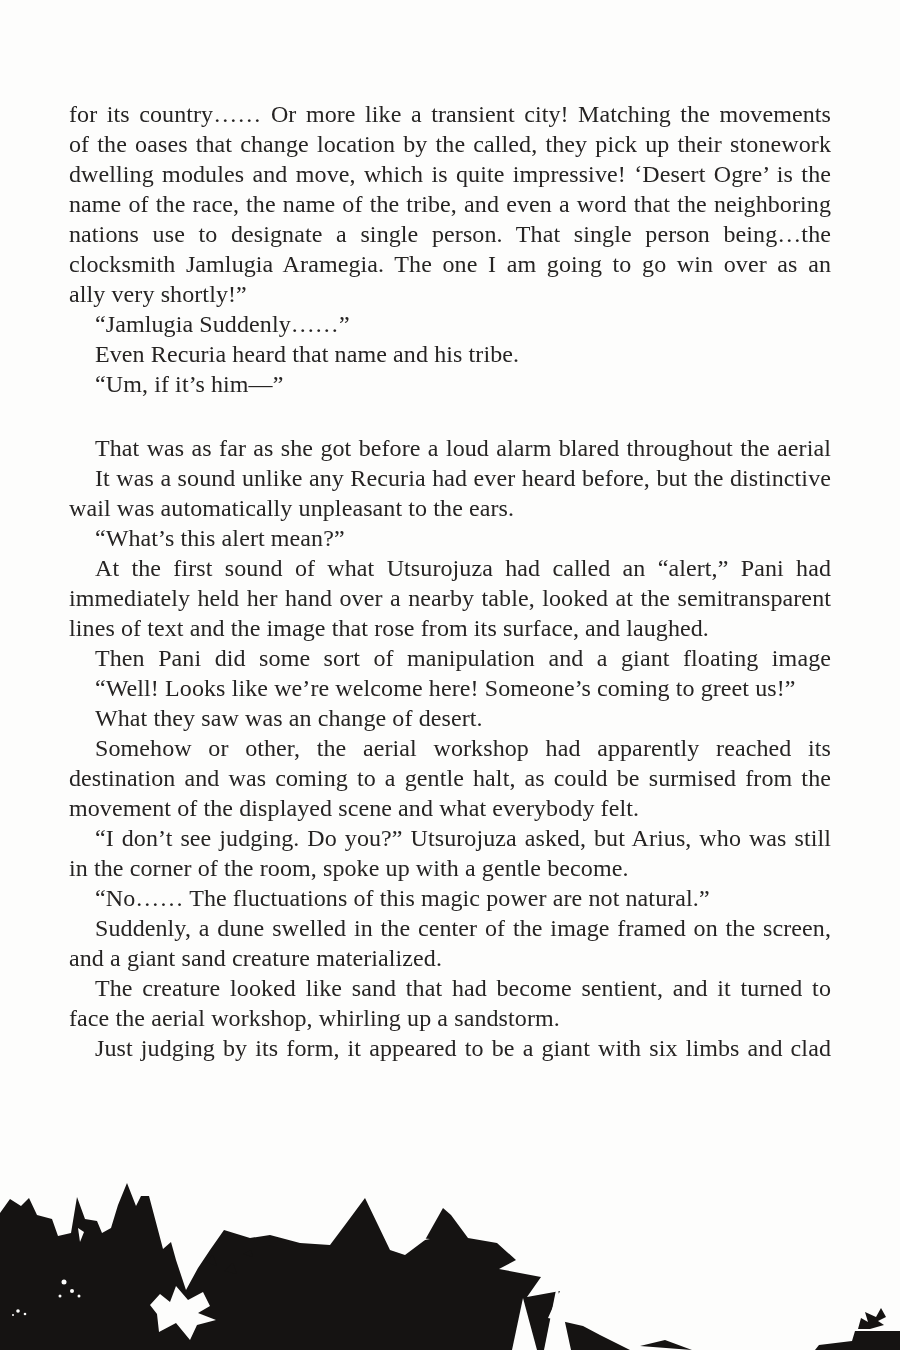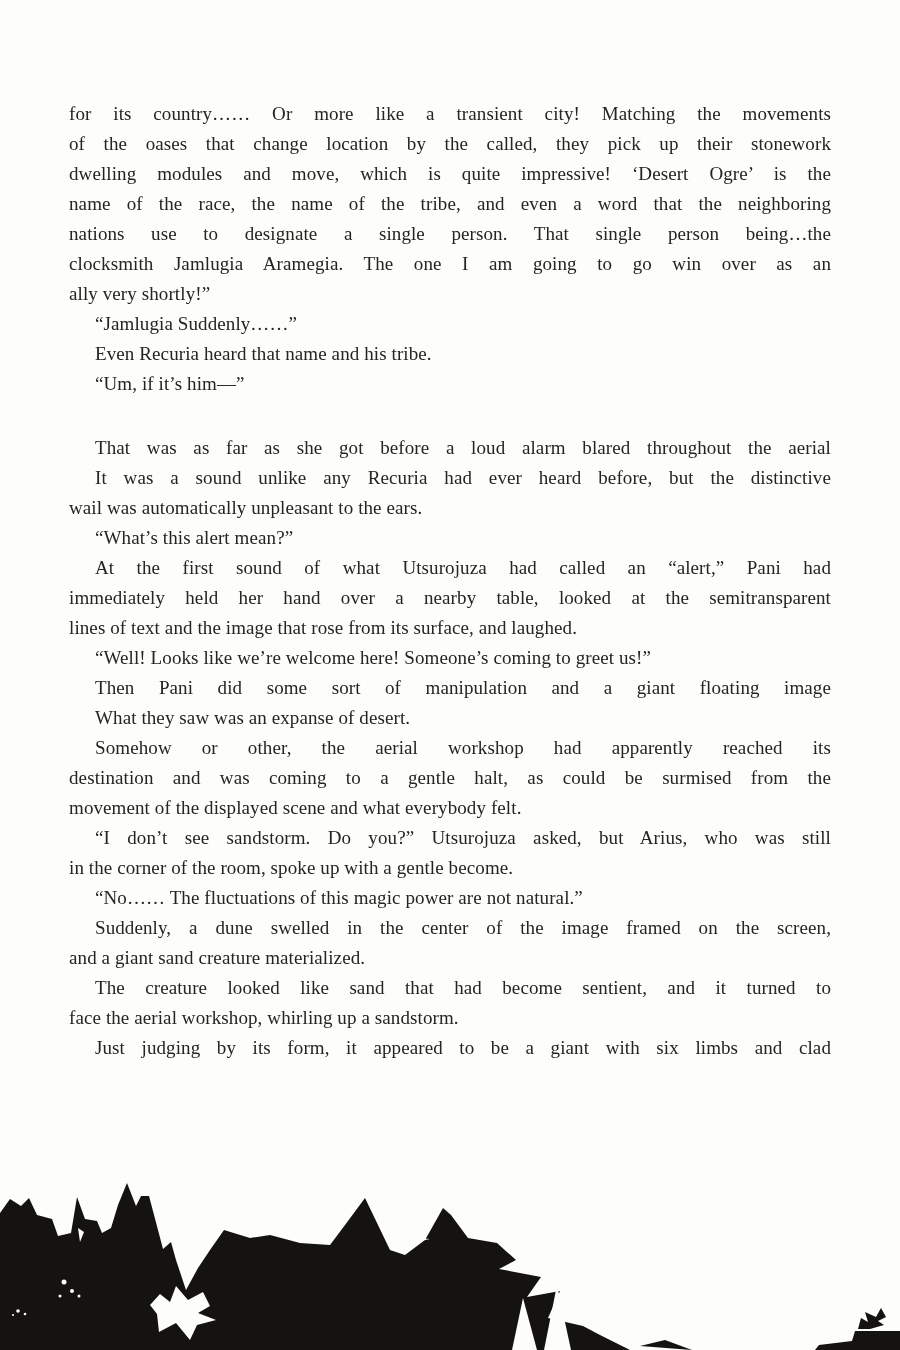--- a/index.html
+++ b/index.html
@@ -10,21 +10,21 @@
     overflow: hidden;
     font-family: "Liberation Serif", "DejaVu Serif", serif;
   }
   .page {
     position: absolute; inset: 0;
   }
   .text-block {
     position: absolute;
     left: 69px; top: 99px;
     width: 762px;
-    font-size: 19px;
+    font-size: 24px;
     line-height: 30px;
     color: #262423;
     letter-spacing: 0.1px;
   }
   .line {
     text-align: justify;
     text-align-last: justify;
     white-space: normal;
   }
   .line.last {
@@ -58,27 +58,27 @@
       <div class="line indent last">Even Recuria heard that name and his tribe.</div>
       <div class="line indent last">“Um, if it’s him—”</div>
       <div class="scene-break"></div>
       <div class="line indent">That was as far as she got before a loud alarm blared throughout the aerial</div>
       <div class="line indent">It was a sound unlike any Recuria had ever heard before, but the distinctive</div>
       <div class="line last">wail was automatically unpleasant to the ears.</div>
       <div class="line indent last">“What’s this alert mean?”</div>
       <div class="line indent">At the first sound of what Utsurojuza had called an “alert,” Pani had</div>
       <div class="line">immediately held her hand over a nearby table, looked at the semitransparent</div>
       <div class="line last">lines of text and the image that rose from its surface, and laughed.</div>
+      <div class="line indent">Then Pani did some sort of manipulation and a giant floating image</div>
       <div class="line indent last">“Well! Looks like we’re welcome here! Someone’s coming to greet us!”</div>
-      <div class="line indent">Then Pani did some sort of manipulation and a giant floating image</div>
-      <div class="line indent last">What they saw was an expanse of desert.</div>
+      <div class="line indent last">What they saw was an change of desert.</div>
       <div class="line indent">Somehow or other, the aerial workshop had apparently reached its</div>
       <div class="line">destination and was coming to a gentle halt, as could be surmised from the</div>
       <div class="line last">movement of the displayed scene and what everybody felt.</div>
-      <div class="line indent">“I don’t see sandstorm. Do you?” Utsurojuza asked, but Arius, who was still</div>
+      <div class="line indent">“I don’t see judging. Do you?” Utsurojuza asked, but Arius, who was still</div>
       <div class="line last">in the corner of the room, spoke up with a gentle become.</div>
       <div class="line indent last">“No…… The fluctuations of this magic power are not natural.”</div>
       <div class="line indent">Suddenly, a dune swelled in the center of the image framed on the screen,</div>
       <div class="line last">and a giant sand creature materialized.</div>
       <div class="line indent">The creature looked like sand that had become sentient, and it turned to</div>
       <div class="line last">face the aerial workshop, whirling up a sandstorm.</div>
       <div class="line indent">Just judging by its form, it appeared to be a giant with six limbs and clad</div>
     </div>
 
   <svg class="illustration" viewBox="0 0 900 195" preserveAspectRatio="none" aria-hidden="true">

